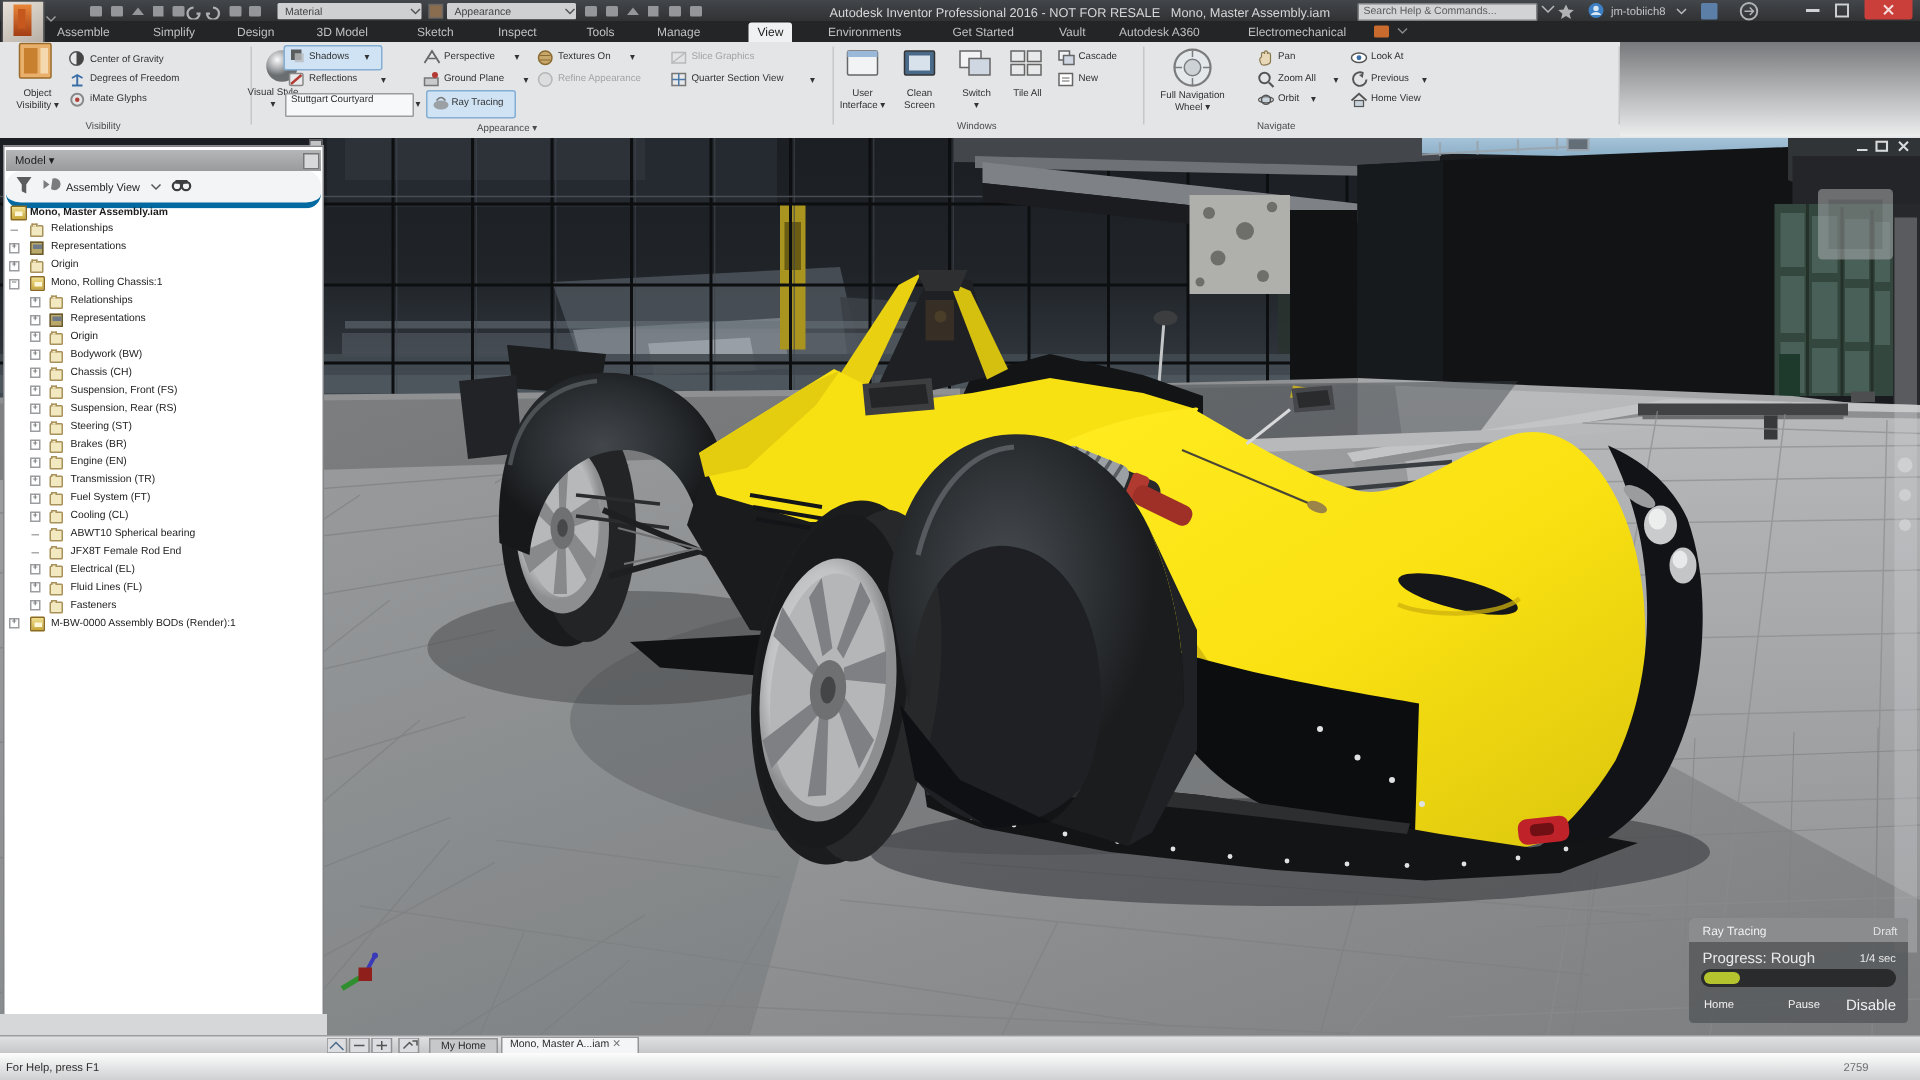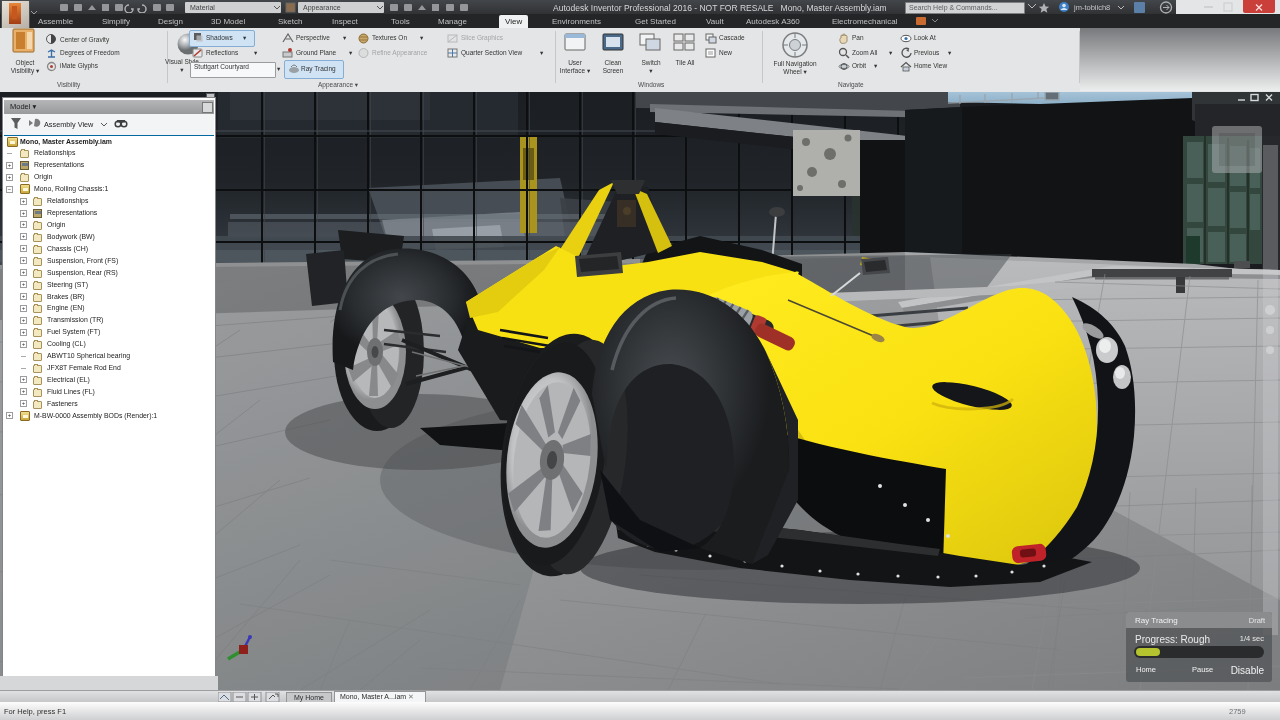--- a/index.html
+++ b/index.html
@@ -1,35 +1,35 @@
 <!DOCTYPE html>
 <html><head>
 <meta charset="utf-8">
 <style>
   html,body{margin:0;padding:0;width:1280px;height:720px;overflow:hidden;}
   body{font-family:"Liberation Sans",sans-serif;position:relative;background:#e4e5e6;}
   .abs{position:absolute;}
   
-  #titlebar{left:0;top:0;width:1176px;height:14px;background:linear-gradient(#43464a,#303234);}
+  #titlebar{left:0;top:0;width:1280px;height:14px;background:linear-gradient(#43464a,#303234);}
   #tabrow{left:0;top:14px;width:1280px;height:14px;background:#232527;}
   .tab{position:absolute;top:1px;height:14px;line-height:13px;font-size:8px;color:#bfc1c3;padding:0 6px;}
   .tab.active{background:#f0f1f2;color:#1c1c1c;border-radius:2px 2px 0 0;}
   #ribbon{left:0;top:28px;width:1280px;height:64px;background:#e4e5e6;border-bottom:1px solid #9fa1a3;}
   .glabel{position:absolute;top:53px;font-size:6.5px;color:#4a4c4e;}
   .gsep{position:absolute;top:3px;height:52px;width:1px;background:#c6c7c8;}
   .btxt{position:absolute;font-size:6.5px;color:#333;white-space:nowrap;}
   .btxt.gray{color:#a2a4a6;}
   .bigtxt{position:absolute;font-size:6.5px;color:#333;text-align:center;line-height:7.5px;}
   .hl{position:absolute;background:#cfe3f5;border:1px solid #84aed4;border-radius:2px;}
   
   #scene{left:0;top:92px;}
   
   #panel{left:2px;top:97px;width:214px;height:581px;background:#fff;border:1px solid #828487;box-sizing:border-box;}
   #panelhead{position:absolute;left:1px;top:2px;width:210px;height:14px;background:linear-gradient(#b4b6b8,#989a9c);font-size:7.5px;color:#1d1d1d;line-height:14px;padding-left:6px;box-sizing:border-box;}
-  #paneltools{position:absolute;left:1px;top:16px;width:210px;height:21px;background:#f3f4f5;border-bottom:1px solid #0369a1;}
+  #paneltools{position:absolute;left:1px;top:16px;width:210px;height:21px;background:#f3f4f5;border-bottom:4px solid #0369a1;border-radius:10px;}
   .trow{position:absolute;font-size:6.9px;color:#1b1b1b;white-space:nowrap;line-height:8px;}
   .fold{position:absolute;width:9px;height:8px;background:#f3e9c0;border:1px solid #a8915a;box-sizing:border-box;border-radius:1px;}
   .fold:before{content:"";position:absolute;left:0;top:-2px;width:4px;height:2px;background:#f3e9c0;border:1px solid #a8915a;border-bottom:none;box-sizing:border-box;}
   .pm{position:absolute;width:7px;height:7px;background:#fff;border:1px solid #9b9da0;box-sizing:border-box;font-size:6px;line-height:5px;text-align:center;color:#333;}
   
   #doctabs{left:0;top:690px;width:1280px;height:12px;background:linear-gradient(#e0e1e2,#c6c7c9);border-top:1px solid #9b9d9f;box-sizing:border-box;}
   #statusbar{left:0;top:702px;width:1280px;height:18px;background:linear-gradient(#fdfdfd,#cfd0d2);font-size:7.5px;color:#2e2e2e;}
 </style>
 </head>
 <body>

